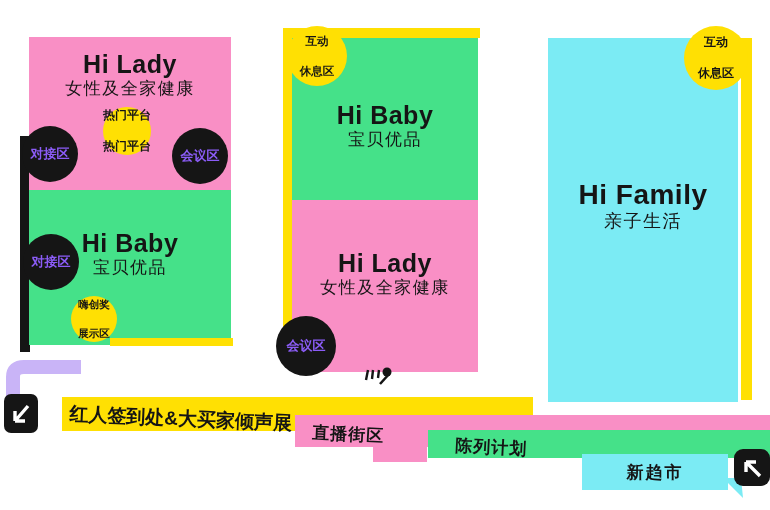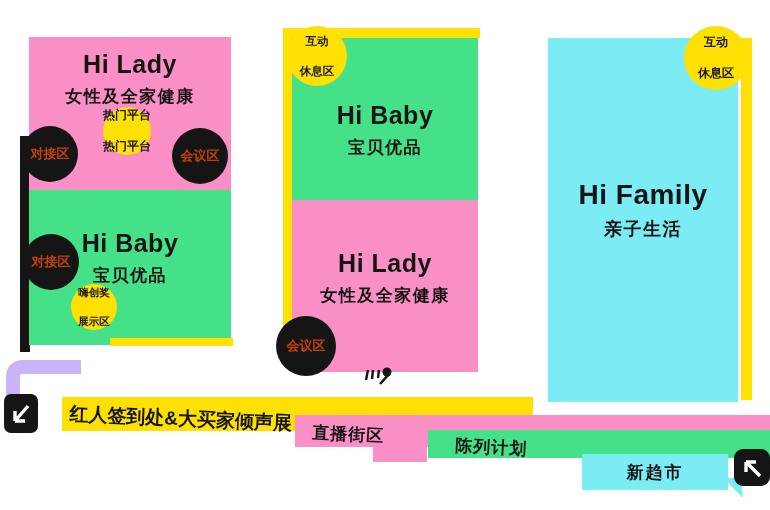--- a/index.html
+++ b/index.html
@@ -4,46 +4,46 @@
 <style>
   html,body{margin:0;padding:0;background:#ffffff;}
   #stage{
     position:relative;width:770px;height:510px;background:#ffffff;overflow:hidden;
     font-family:"Liberation Sans","DejaVu Sans",sans-serif;font-weight:bold;color:#151515;
   }
   .abs{position:absolute;}
   
   .zone{position:absolute;display:flex;flex-direction:column;align-items:center;text-align:center;box-sizing:border-box;}
   .zone .t{font-weight:bold;line-height:1.05;letter-spacing:.5px;}
-  .zone .s{font-weight:bold;letter-spacing:1.5px;margin-top:8px;}
+  .zone .s{font-weight:normal;letter-spacing:1.5px;margin-top:0;}
   #z-left-top   {left:29px; top:37px;  width:202px;height:153px;background:#F98FC5;padding-top:14px;}
   #z-left-bottom{left:29px; top:190px; width:202px;height:155px;background:#45E189;padding-top:40px;}
   #z-mid-top    {left:292px;top:38px;  width:186px;height:162px;background:#45E189;padding-top:64px;}
   #z-mid-bottom {left:292px;top:200px; width:186px;height:172px;background:#F98FC5;padding-top:50px;}
   #z-right      {left:548px;top:38px;  width:190px;height:364px;background:#7BEBF4;padding-top:142px;}
   #z-left-top .t,#z-left-bottom .t,#z-mid-top .t,#z-mid-bottom .t{font-size:25px;}
   #z-left-top .s,#z-left-bottom .s,#z-mid-top .s,#z-mid-bottom .s{font-size:17px;}
   #z-right .t{font-size:28px;}
   #z-right .s{font-size:18px;text-align:center;}
   
   #mid-frame-top {left:283px;top:28px;width:197px;height:10px;background:#FFE003;}
   #mid-frame-left{left:283px;top:28px;width:9px;  height:299px;background:#FFE003;}
   #right-frame   {left:741px;top:38px;width:11px; height:362px;background:#FFE003;}
   #left-strip    {left:20px; top:136px;width:10px;height:216px;background:#151515;}
   #left-underline{left:110px;top:338px;width:123px;height:8px;background:#FFE003;}
   
   .circle{position:absolute;border-radius:50%;display:flex;flex-direction:column;align-items:center;
           justify-content:center;text-align:center;font-weight:bold;line-height:1.25;gap:16px;}
-  .c-black{background:#151515;color:#c2410c;}
+  .c-black{background:#151515;color:#8b5cf6;}
   .c-yellow{background:#FFE003;color:#151515;}
   #c-dock1     {left:22px; top:126px;width:56px;height:56px;font-size:13px;}
   #c-meet1     {left:172px;top:128px;width:56px;height:56px;font-size:13px;}
   #c-hot       {left:103px;top:107px;width:48px;height:48px;font-size:12px;}
   #c-dock2     {left:23px; top:234px;width:56px;height:56px;font-size:13px;}
-  #c-award     {left:71px; top:284px;width:46px;height:46px;font-size:10.5px;}
+  #c-award     {left:71px; top:296px;width:46px;height:46px;font-size:10.5px;}
   #c-rest-mid  {left:287px;top:26px; width:60px;height:60px;font-size:11.5px;}
   #c-meet2     {left:276px;top:316px;width:60px;height:60px;font-size:13px;}
   #c-rest-right{left:684px;top:26px; width:64px;height:64px;font-size:12px;}
   
   .ribbon{position:absolute;box-sizing:border-box;}
   .ribbon .rt{position:absolute;font-weight:bold;white-space:nowrap;transform-origin:left top;color:#151515;}
   #r-kol    {left:62px; top:397px;width:471px;height:34px;background:#FFE003;z-index:5;}
   #r-kol .rt{left:8px;top:4px;font-size:19px;transform:rotate(2.5deg);}
   #r-live   {left:295px;top:415px;width:475px;height:32px;background:#F98FC5;z-index:6;}
   #r-live .rt{left:18px;top:6px;font-size:17px;transform:rotate(3deg);letter-spacing:1px;}

